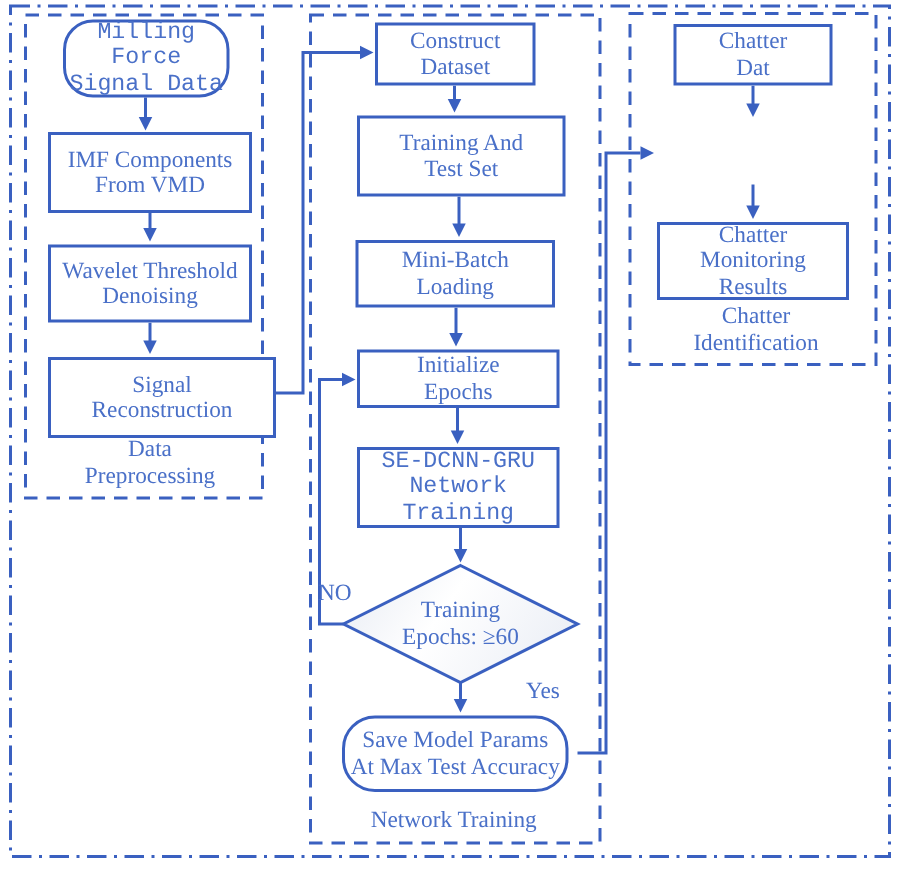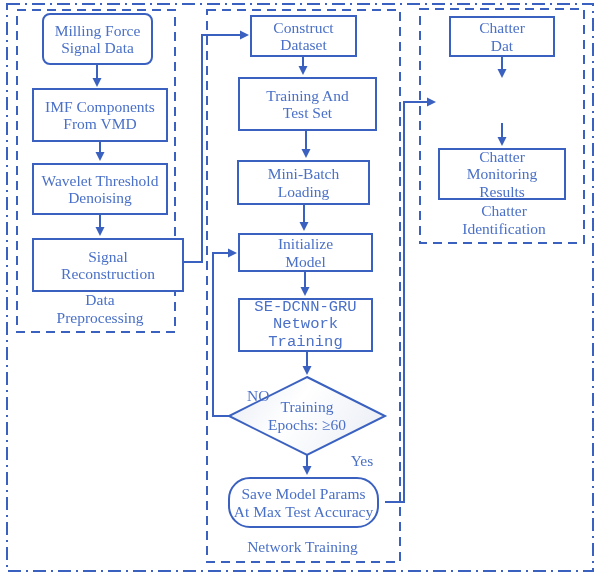--- a/index.html
+++ b/index.html
@@ -6,26 +6,26 @@
   html,body { background:#ffffff; }
   body { width:600px; height:582px; font-family:"Liberation Serif", serif; }
   .canvas { position:relative; width:600px; height:582px; background:#ffffff; overflow:hidden; }
   .wires { position:absolute; left:0; top:0; }
   .node {
     position:absolute; border:2px solid #3a60c0; background:#ffffff;
     display:flex; align-items:center; justify-content:center;
     text-align:center; color:#4a70c8; font-size:15.5px; line-height:1.12;
     white-space:pre-line;
   }
-  .rounded { border-radius:8px; }
+  .rounded { border-radius:20px;font-family:Liberation Mono, monospace; }
   .freetext {
     position:absolute; color:#4a70c8; font-size:15.5px; line-height:1.14;
     text-align:center; white-space:pre-line;
   }
-  .left-align { text-align:left;margin-left:35px; }
+  .left-align { text-align:left; }
 </style>
 </head>
 <body>
 
 <div class="canvas">
 
   <svg class="wires" width="600" height="582">
     <defs>
       <linearGradient id="diamondFill" x1="0" y1="0" x2="1" y2="0.35">
         <stop offset="0" stop-color="#e7ebf3"></stop>
@@ -96,21 +96,21 @@
   <div class="freetext" style="left:20px; top:291px; width:160px;">Data
 Preprocessing</div>
 
   <div class="node" style="left:250px; top:15px; width:107px; height:42px;">Construct
 Dataset</div>
   <div class="node" style="left:238px; top:77px; width:139px; height:54px;">Training And
 Test Set</div>
   <div class="node" style="left:237px; top:160px; width:133px; height:45px;">Mini-Batch
 Loading</div>
   <div class="node" style="left:238px; top:233px; width:135px; height:39px;">Initialize
-Model</div>
+Epochs</div>
   <div class="node" style="left:238px; top:298px; width:135px; height:54px;font-family:Liberation Mono, monospace;">SE-DCNN-GRU
 Network Training</div>
   <div class="freetext" style="left:247px; top:398px; width:120px;">Training
 Epochs: ≥60</div>
   <div class="freetext left-align" style="left:212px; top:387px; width:40px;">NO</div>
   <div class="freetext" style="left:340px; top:452px; width:44px;">Yes</div>
   <div class="node" style="left:228px; top:477px; width:151px; height:51px;border-radius:22px;">Save Model Params
 At Max Test Accuracy</div>
   <div class="freetext" style="left:210px; top:538px; width:185px;">Network Training</div>
 

